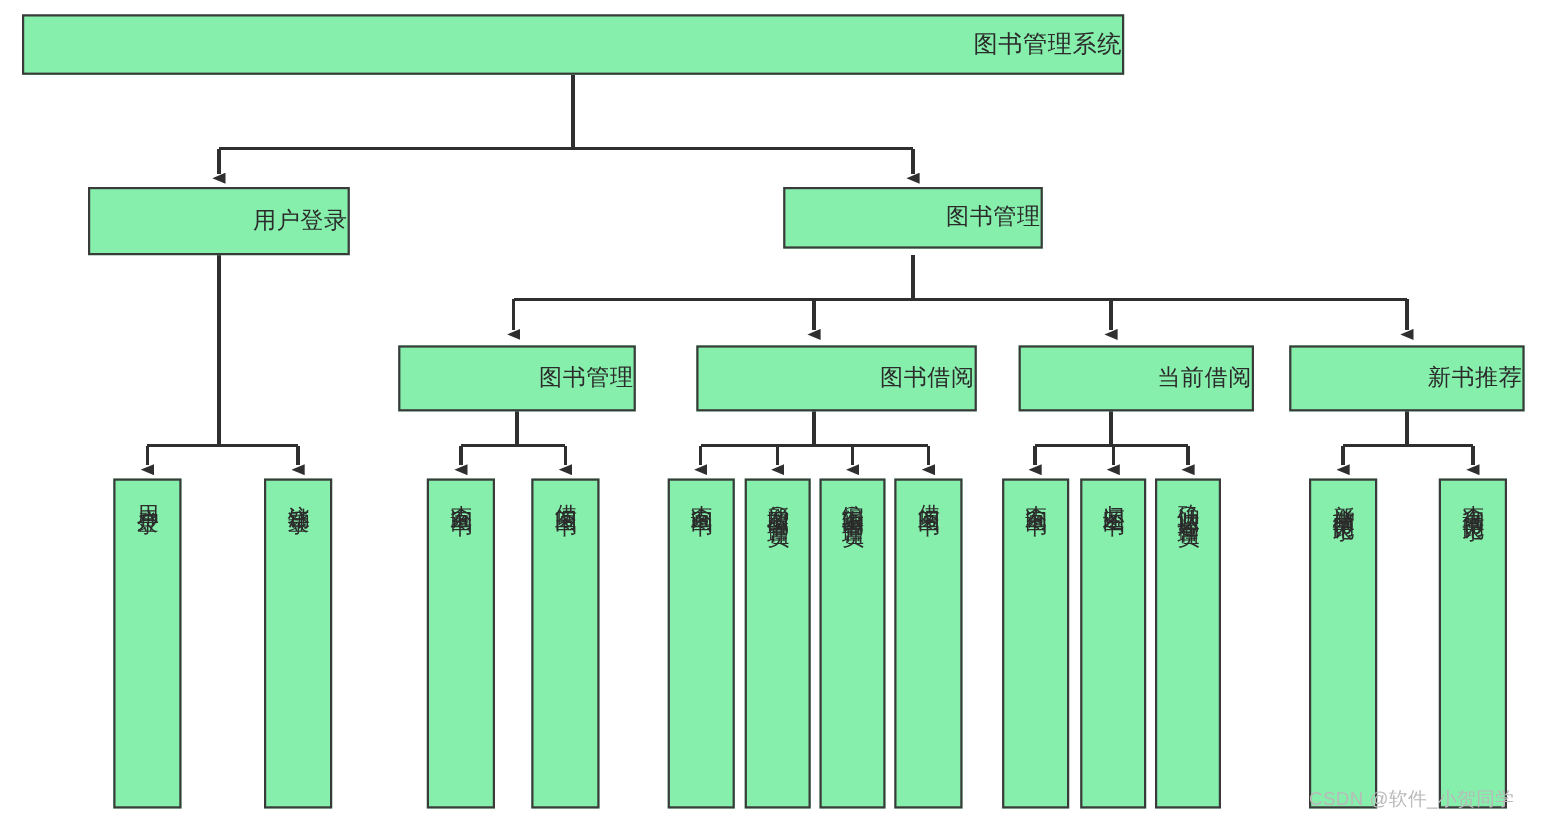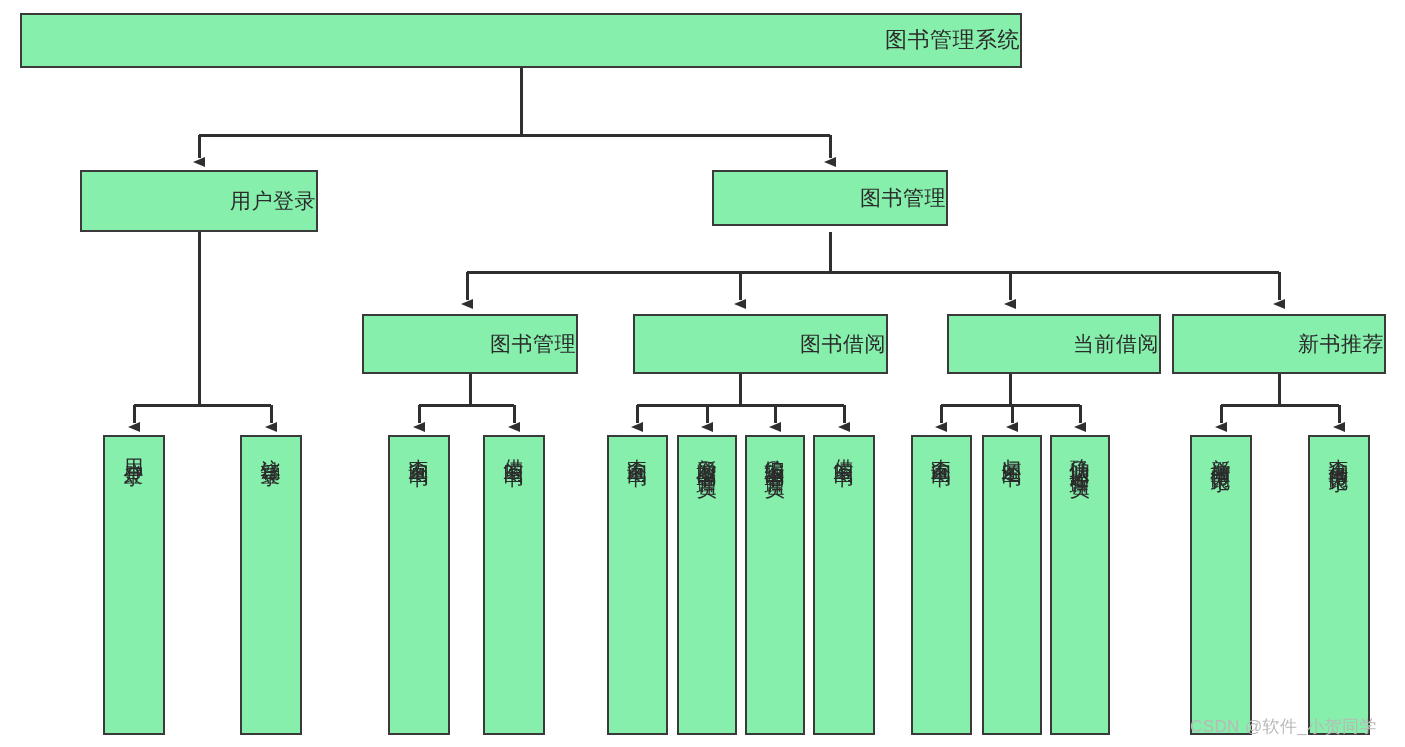--- a/index.html
+++ b/index.html
@@ -134,21 +134,21 @@
   <div class="node horiz" style="left:712px; top:170px; width:236px; height:56px;">
     <span class="label">图书管理</span>
   </div>
 
   <div class="node horiz" style="left:362px; top:314px; width:216px; height:60px;">
     <span class="label">图书管理</span>
   </div>
   <div class="node horiz" style="left:633px; top:314px; width:255px; height:60px;">
     <span class="label">图书借阅</span>
   </div>
-  <div class="node horiz" style="left:947px; top:314px; width:214px; height:60px;">
+  <div class="node horiz" style="left:926px; top:314px; width:214px; height:60px;">
     <span class="label">当前借阅</span>
   </div>
   <div class="node horiz" style="left:1172px; top:314px; width:214px; height:60px;">
     <span class="label">新书推荐</span>
   </div>
 
   <div class="node vert" style="left:103px; top:435px; width:62px; height:300px;">
     <span class="label">用户登录</span>
   </div>
   <div class="node vert" style="left:240px; top:435px; width:62px; height:300px;">

